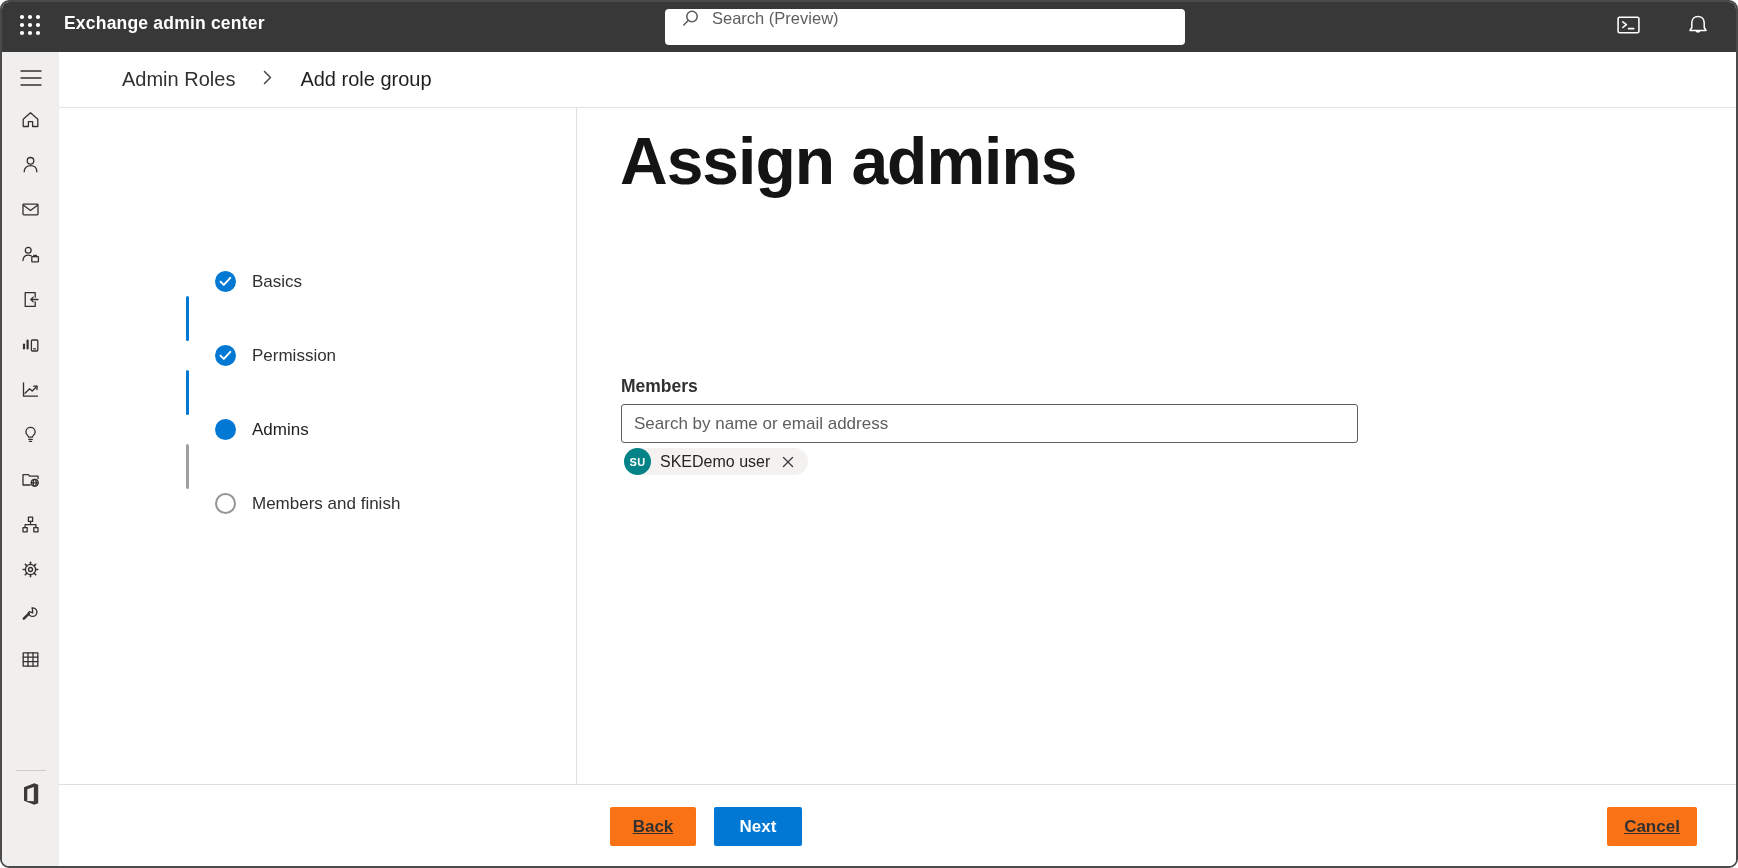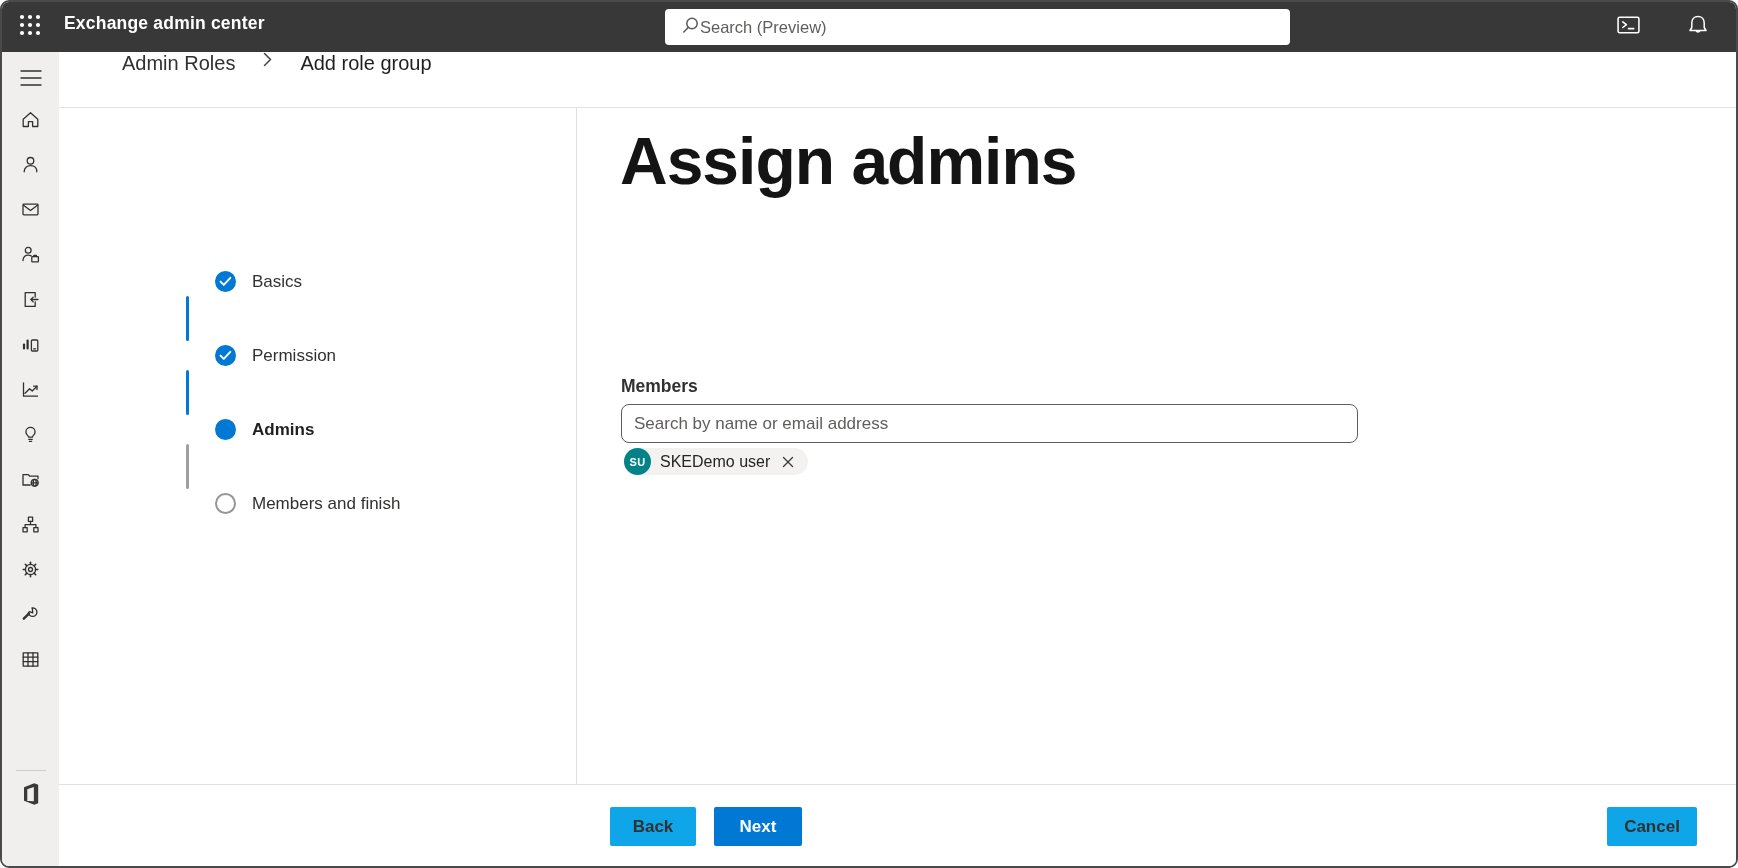--- a/index.html
+++ b/index.html
@@ -7,87 +7,87 @@
     font-family:"Liberation Sans","DejaVu Sans",sans-serif; overflow:hidden; }
   .window { position:absolute; inset:0; border:2px solid #4a4a4a; border-radius:9px;
     overflow:hidden; background:#fff; }
 
   
   .topbar { position:absolute; left:0; top:0; right:0; height:50px; background:#383838; }
   .waffle-btn { position:absolute; left:10px; top:8px; width:36px; height:34px;
     display:flex; align-items:center; justify-content:center; cursor:pointer; }
   .tb-title { position:absolute; left:62px; top:0; height:43px; display:flex; align-items:center;
     color:#fff; font-size:17.5px; font-weight:700; letter-spacing:.2px; }
-  .tb-search { position:absolute; left:663px; top:7px; width:625px; height:36px; background:#fff;
-    border-radius:4px; display:flex; align-items:center; padding-left:16px; gap:0; }
+  .tb-search { position:absolute; left:663px; top:7px; width:520px; height:36px; background:#fff;
+    border-radius:4px; display:flex; align-items:flex-start; padding-left:16px; gap:12px; }
   .tb-search input { border:none; outline:none; flex:1; font-size:16.5px; color:#323130;
     font-family:inherit; background:transparent; }
   .tb-search input::placeholder { color:#605e5c; }
   .tb-iconbtn { position:absolute; top:7px; width:36px; height:36px; display:flex;
     align-items:center; justify-content:center; cursor:pointer; }
 
   
   .rail { position:absolute; left:0; top:50px; bottom:0; width:57px; background:#f1efed; }
   .rail-btn { width:57px; height:21px; display:flex; align-items:center; justify-content:center;
     cursor:pointer; }
   .hamburger-row { margin-top:14px; height:28px; }
   .rail-nav { display:flex; flex-direction:column; align-items:center; margin-top:17px; gap:24px; }
   .rail-bottom { position:absolute; bottom:58px; left:0; width:57px; display:flex;
     flex-direction:column; align-items:center; }
   .rail-divider { width:30px; height:1px; background:#cfcdcb; }
   .rail-bottom .rail-btn { margin-top:13px; height:24px; }
   .rail svg { stroke:#323130; fill:none; stroke-width:1.3; stroke-linecap:round; stroke-linejoin:round; }
 
   
   .crumbbar { position:absolute; left:57px; top:50px; right:0; height:56px; background:#fff;
-    border-bottom:1px solid #e5e3e1; display:flex; padding-left:63px; gap:28px; }
+    border-bottom:1px solid #e5e3e1; display:flex; align-items:center; padding-left:63px; gap:28px; }
   .crumb { font-size:20px; color:#323130; cursor:pointer; }
   .crumb.current { color:#201f1e; cursor:default; }
 
   
   .steps-panel { position:absolute; left:57px; top:106px; width:518px; bottom:82px;
     background:#fff; border-right:1px solid #e1dfdd; }
   .steps { position:absolute; left:118px; top:163px; display:flex; flex-direction:column; }
   .step { display:flex; align-items:center; gap:16px; cursor:pointer;padding-left:38px; }
   .step-circle { width:21px; height:21px; border-radius:50%; flex:0 0 auto;
     display:flex; align-items:center; justify-content:center; }
   .step-circle.done, .step-circle.current { background:#0078d4; }
   .step-circle.upcoming { background:#fff; border:2px solid #979593; }
   .step-label { font-size:17px; color:#323130; white-space:nowrap; }
-  .step.current .step-label { font-weight:700; color:#201f1e; }
+  .step.current .step-label { font-weight:400; color:#201f1e; }
   .connector { width:3px; height:45px; margin:4px 0 4px 9px; border-radius:2px; }
   .connector.blue { background:#0078d4; }
   .connector.gray { background:#a19f9d; }
 
   
   .main { position:absolute; left:576px; top:106px; right:0; bottom:82px; background:#fff;padding-left:12px; }
   .page-h1 { position:absolute; left:42px; top:14px; font-size:66px; line-height:78px;
     font-weight:700; color:#141414; letter-spacing:-1px; }
   .desc { position:absolute; left:43px; top:180px; font-size:18.5px; line-height:26.5px; color:#323130; }
   .members-label { position:absolute; left:43px; top:268px; font-size:17.5px; font-weight:700; color:#323130; }
   .members-input { position:absolute; left:43px; top:296px; width:737px; height:39px;
-    border:1px solid #605e5c; border-radius:8px; font-size:17px; color:#323130;
+    border:1px solid #605e5c; border-radius:3px; font-size:17px; color:#323130;
     padding:0 12px; font-family:inherit; outline:none; background:#fff; }
   .members-input::placeholder { color:#605e5c; }
   .chip { position:absolute; left:46px; top:340px; height:27px; display:inline-flex;
     align-items:center; background:#f3f2f1; border-radius:14px; padding-right:12px; }
   .chip-avatar { width:27px; height:27px; border-radius:50%; background:#038387; color:#fff;
     font-size:11px; font-weight:700; display:flex; align-items:center; justify-content:center;
     letter-spacing:.3px; }
   .chip-name { font-size:16px; color:#252423; margin-left:9px; }
   .chip-close { margin-left:10px; width:16px; height:16px; display:flex; align-items:center;
     justify-content:center; cursor:pointer; }
 
   
   .footer { position:absolute; left:57px; right:0; bottom:0; height:82px; background:#fff;
     border-top:1px solid #e1dfdd; }
   .btn { position:absolute; top:22px; height:39px; border:none; border-radius:2px;
     font-size:17px; font-weight:600; font-family:inherit; cursor:pointer;
     display:flex; align-items:center; justify-content:center; }
-  .btn.gray { background:#0ea5e9; color:#323130; }
+  .btn.gray { background:#f97316; color:#323130;text-decoration:underline; }
   .btn-back { left:551px; width:86px; }
   .btn-next { left:655px; width:88px; background:#0078d4; color:#fff; }
   .btn-cancel { right:39px; width:90px; }
 </style>
 </head>
 <body>
 
 <div class="window">
 
   <div class="topbar">

